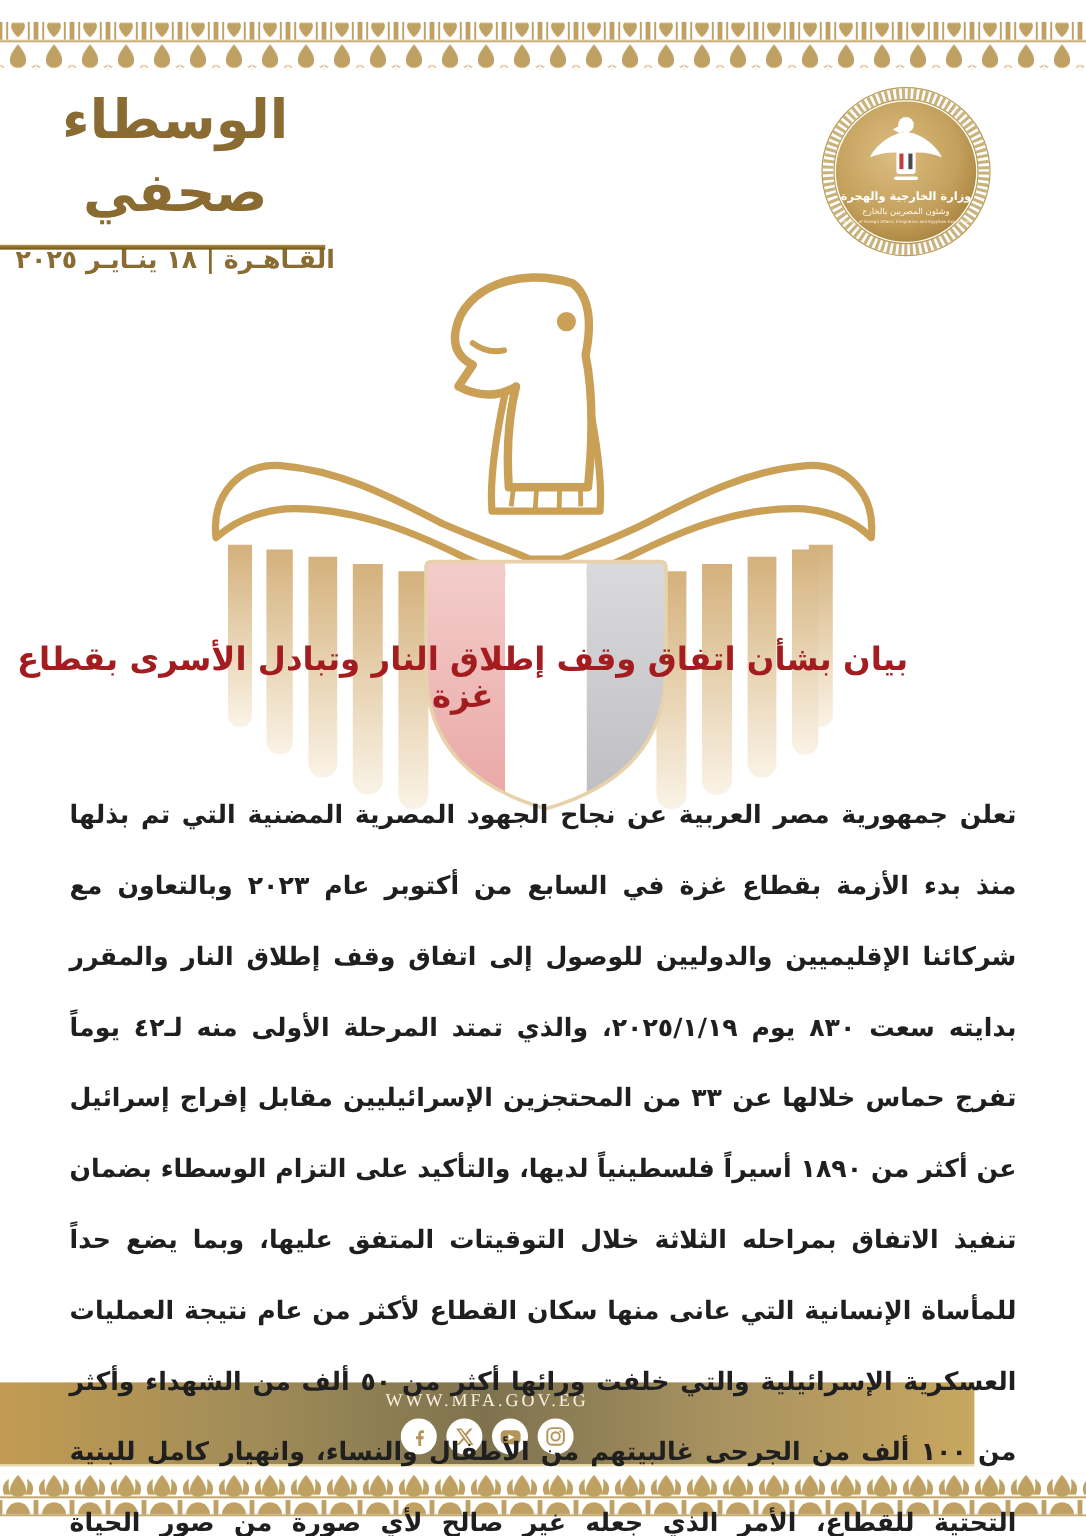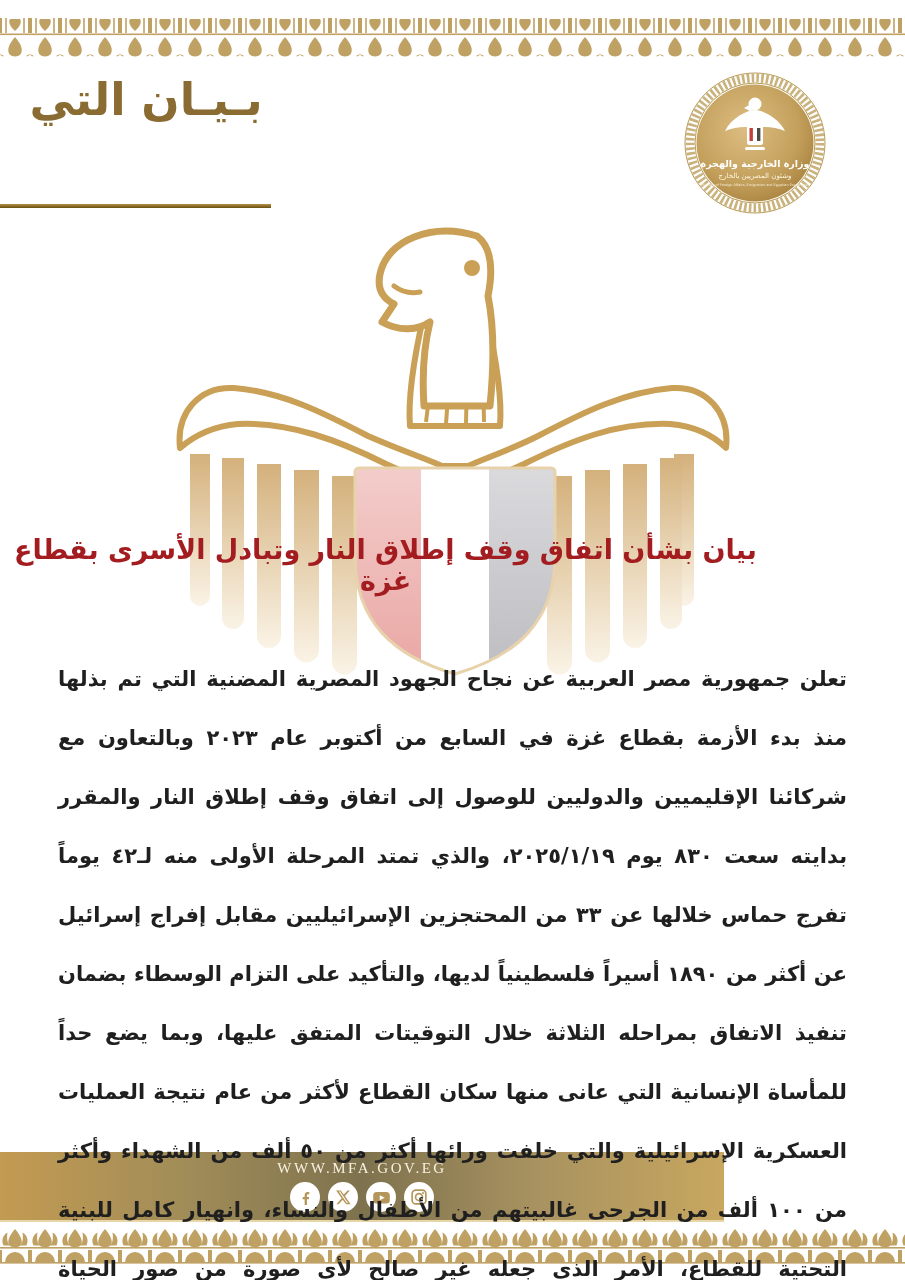--- a/index.html
+++ b/index.html
@@ -19,21 +19,21 @@
   .logo{position:absolute;left:680px;top:68px;width:150px;height:150px;}
   
   .watermark{position:absolute;left:172px;top:226px;width:560px;height:460px;z-index:1;}
   
   .stmt-title{position:absolute;left:0;top:534px;width:771px;z-index:3;text-align:center;
               direction:rtl;font-size:27px;font-weight:bold;color:var(--red-title,#a31d20);}
   .stmt-body{position:absolute;left:58px;top:650px;width:789px;z-index:3;direction:rtl;
              text-align:justify;font-size:21px;font-weight:bold;line-height:59px;
              color:var(--body-text,#1f1f1f);}
   
-  .footer-bar{position:absolute;left:0;top:1152px;width:724px;height:68px;z-index:2;
+  .footer-bar{position:absolute;left:0;top:1152px;width:812px;height:68px;z-index:2;
      background:linear-gradient(90deg,#c39b52 0%,#a08c58 26%,#7e724e 50%,#a89260 74%,#c8a75f 100%);
      border-bottom:2px solid #e7d6a8;
      display:flex;flex-direction:column;align-items:center;justify-content:center;}
   .footer-url{font-family:"Liberation Serif",serif;font-size:15px;letter-spacing:2.5px;
               color:var(--footer-text,#f7f1df);}
   .social-row{display:flex;gap:8px;margin-top:5px;}
   .social-circle{width:30px;height:30px;border-radius:50%;background:#ffffff;
                  display:flex;align-items:center;justify-content:center;cursor:pointer;}
   .social-circle svg{display:block;}
 </style>
@@ -55,21 +55,22 @@
           <path d="M15,19 C9,26 7,31 9,35.5 C11,39.5 19,39.5 21,35.5 C23,31 21,26 15,19 Z" fill="#bfa164"></path>
           <path d="M0,36 a3,3 0 0 0 4,2 Z" fill="#bfa164"></path>
           <path d="M30,36 a3,3 0 0 1 -4,2 Z" fill="#bfa164"></path>
         </pattern>
       </defs>
       <rect x="0" y="0" width="905" height="40" fill="url(#patTop)"></rect>
     </svg>
   </div>
 
   <div class="header-block">
-    <div class="hdr-title">بـيـان التي</div>
+    <div class="hdr-title">الوسطاء صحفي</div>
+    <div class="hdr-date">القـاهـرة | ١٨ ينـايـر ٢٠٢٥</div>
   </div>
   <div class="hdr-line"></div>
 
   <div class="logo">
     <svg width="150" height="150" viewBox="0 0 150 150">
       <defs>
         <radialGradient id="discGrad" cx="42%" cy="38%" r="75%">
           <stop offset="0%" stop-color="#ddbd82"></stop>
           <stop offset="60%" stop-color="#c3a05c"></stop>
           <stop offset="100%" stop-color="#a17a36"></stop>

